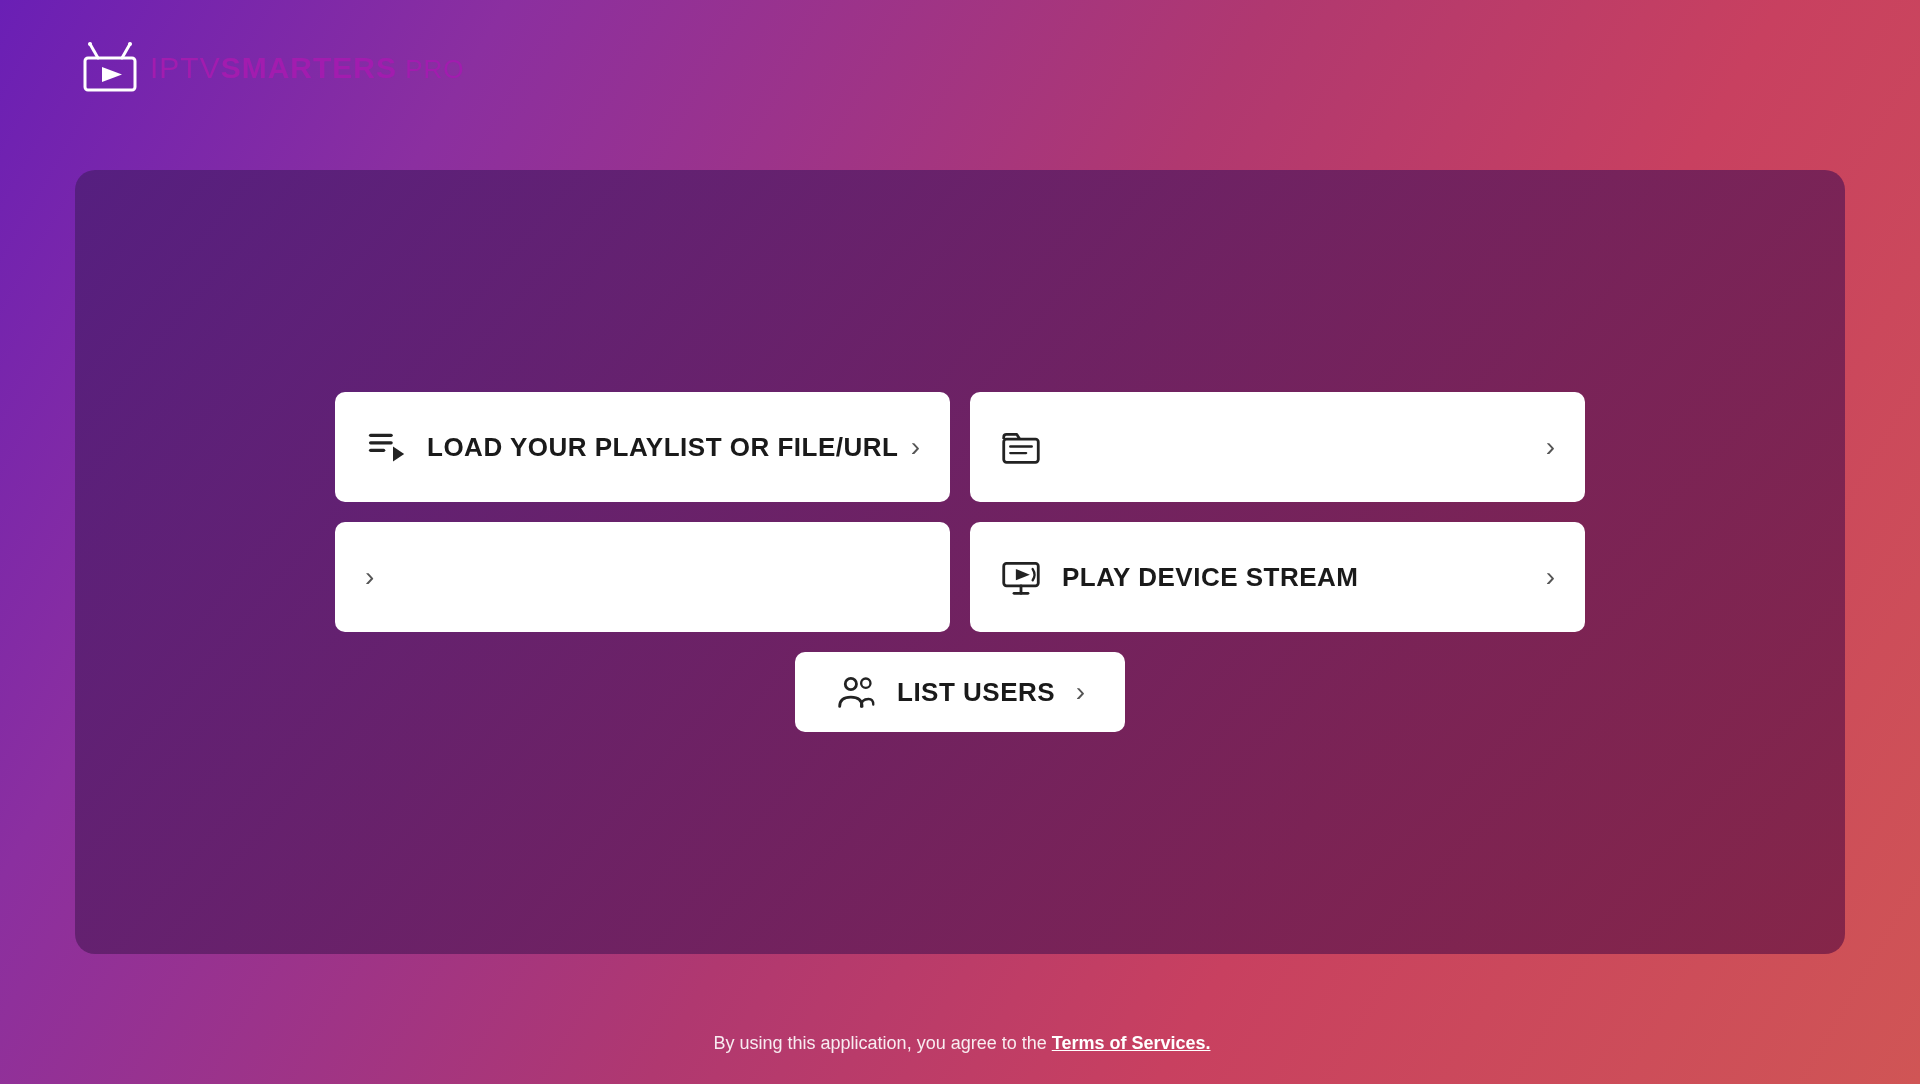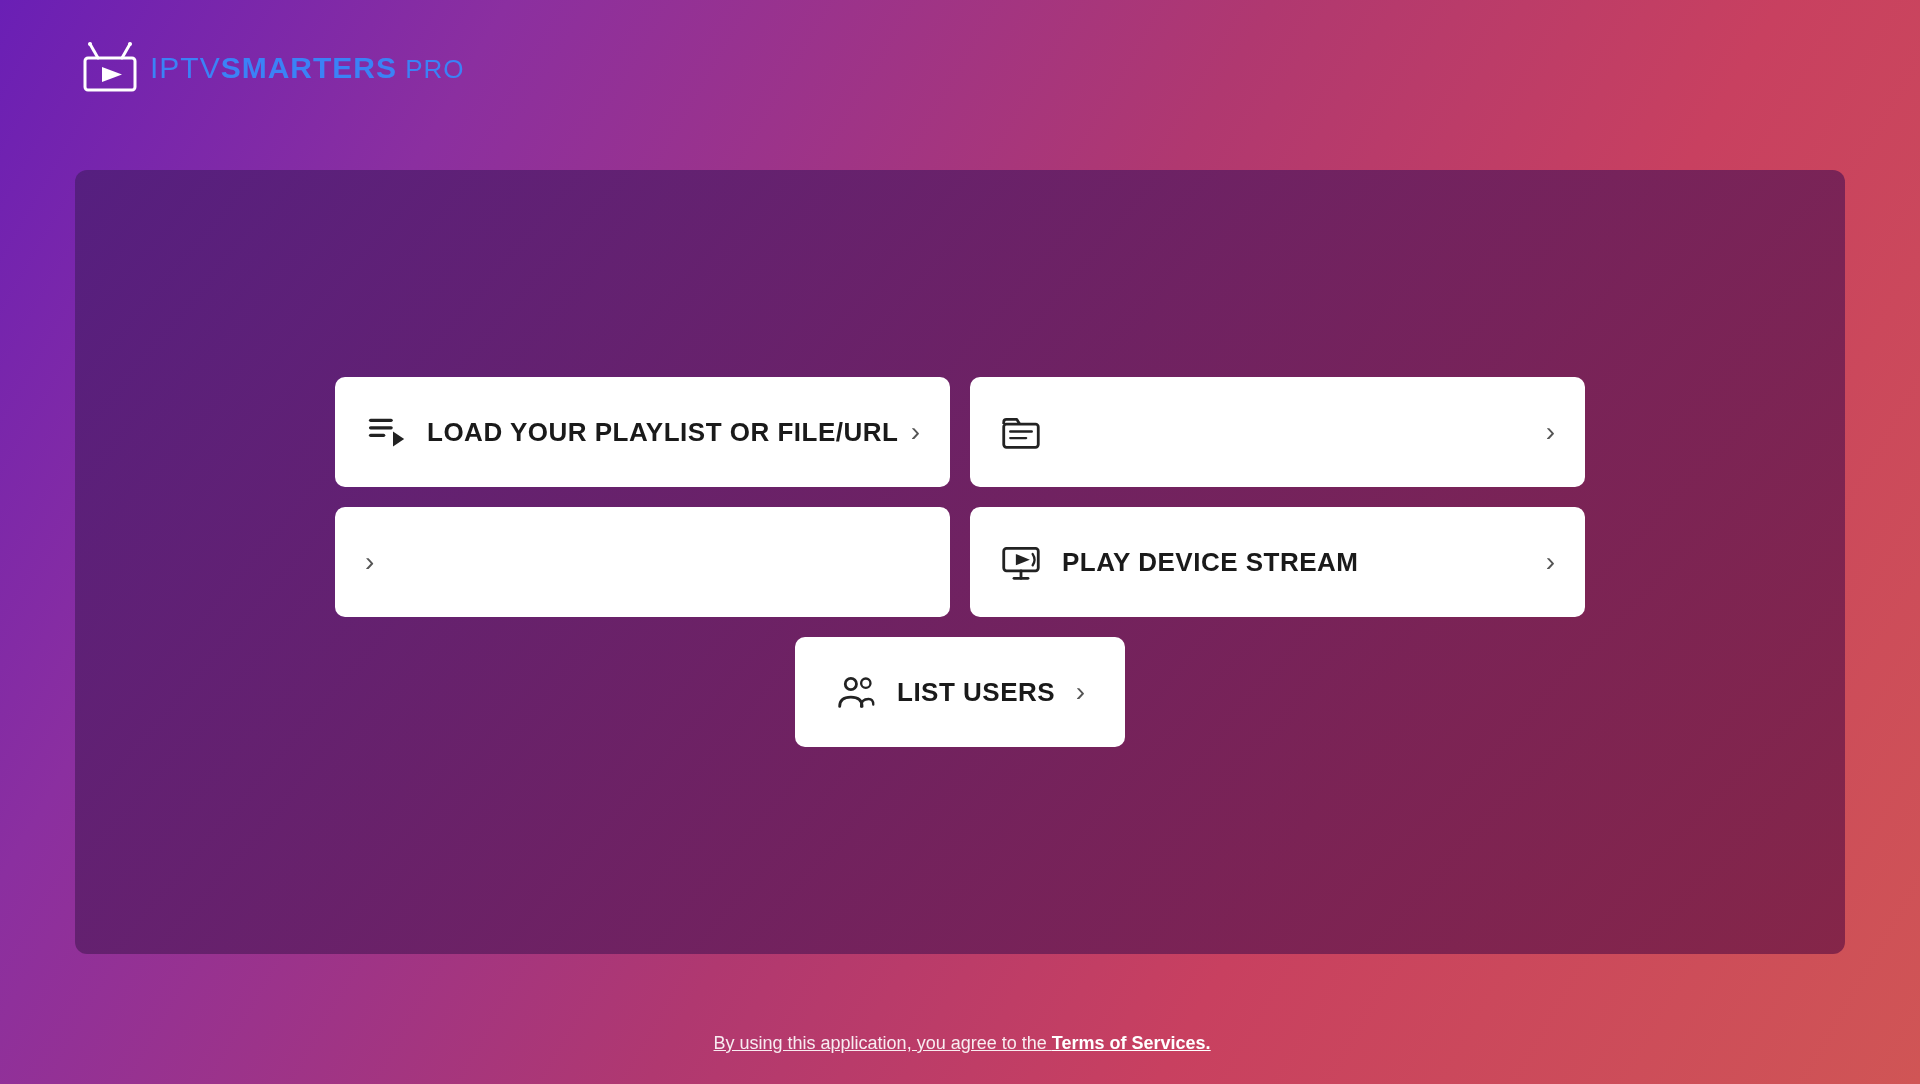--- a/index.html
+++ b/index.html
@@ -41,21 +41,21 @@
       margin-right: 10px;
     }
 
     .main-card {
       position: absolute;
       top: 170px;
       left: 75px;
       right: 75px;
       bottom: 130px;
       background: linear-gradient(135deg, rgba(80, 30, 120, 0.85) 0%, rgba(120, 30, 70, 0.85) 100%);
-      border-radius: 12px;
+      border-radius: 20px;
       z-index: 5;
       display: flex;
       flex-direction: column;
       align-items: center;
       justify-content: center;
       padding: 40px 80px;
     }
 
     .buttons-grid {
       display: grid;
@@ -105,39 +105,38 @@
       justify-content: center;
       width: 100%;
       max-width: 1250px;
     }
 
     .menu-button-center {
       background: white;
       border: none;
       border-radius: 10px;
       padding: 0 40px;
-      height: 110px;
+      height: 80px;
       min-width: 320px;
       display: flex;
       align-items: center;
       justify-content: space-between;
       cursor: pointer;
       gap: 20px;
     }
 
     .footer-text {
       position: absolute;
       bottom: 30px;
       left: 4px;
       right: 0;
       text-align: center;
       color: rgba(255,255,255,0.9);
       font-size: 18px;
       z-index: 10;
-      text-decoration: underline;
     }
 
     .footer-text a {
       color: white;
       font-weight: 700;
       text-decoration: underline;
     }
 
     
     .icon-svg {
@@ -157,21 +156,21 @@
     <line x1="18" y1="18" x2="10" y2="4" stroke="white" stroke-width="3" stroke-linecap="round"></line>
 
     <line x1="42" y1="18" x2="50" y2="4" stroke="white" stroke-width="3" stroke-linecap="round"></line>
 
     <polygon points="22,27 22,42 42,34.5" fill="white"></polygon>
 
     <circle cx="10" cy="4" r="2" fill="white"></circle>
     <circle cx="50" cy="4" r="2" fill="white"></circle>
   </svg>
   <div>
-    <span style="color:#3b82f6; font-size:30px; font-weight:400; letter-spacing:1px;">
+    <span style="color:#a21caf; font-size:30px; font-weight:400; letter-spacing:1px;">
       <span style="font-weight:400;">IPTV</span><strong style="font-weight:900;">SMARTERS</strong><span style="font-weight:300; font-size:26px;"> PRO</span>
     </span>
   </div>
 </div>
 
 <div class="main-card">
 
   <div class="buttons-grid">
 
     <button class="menu-button">

